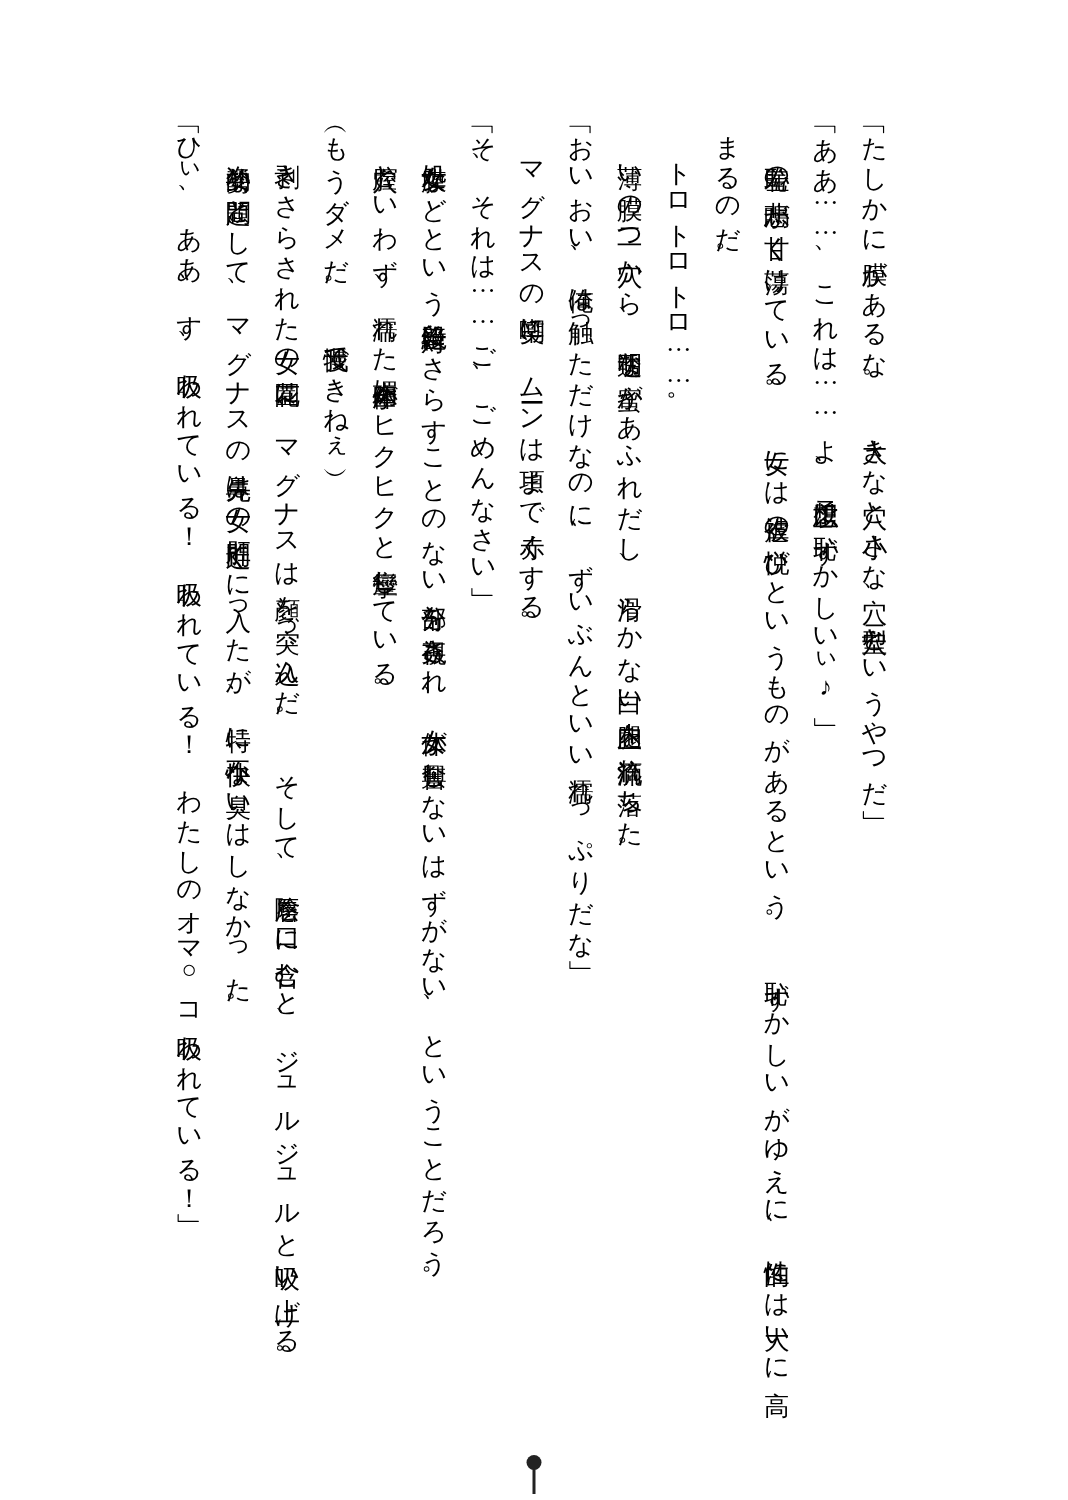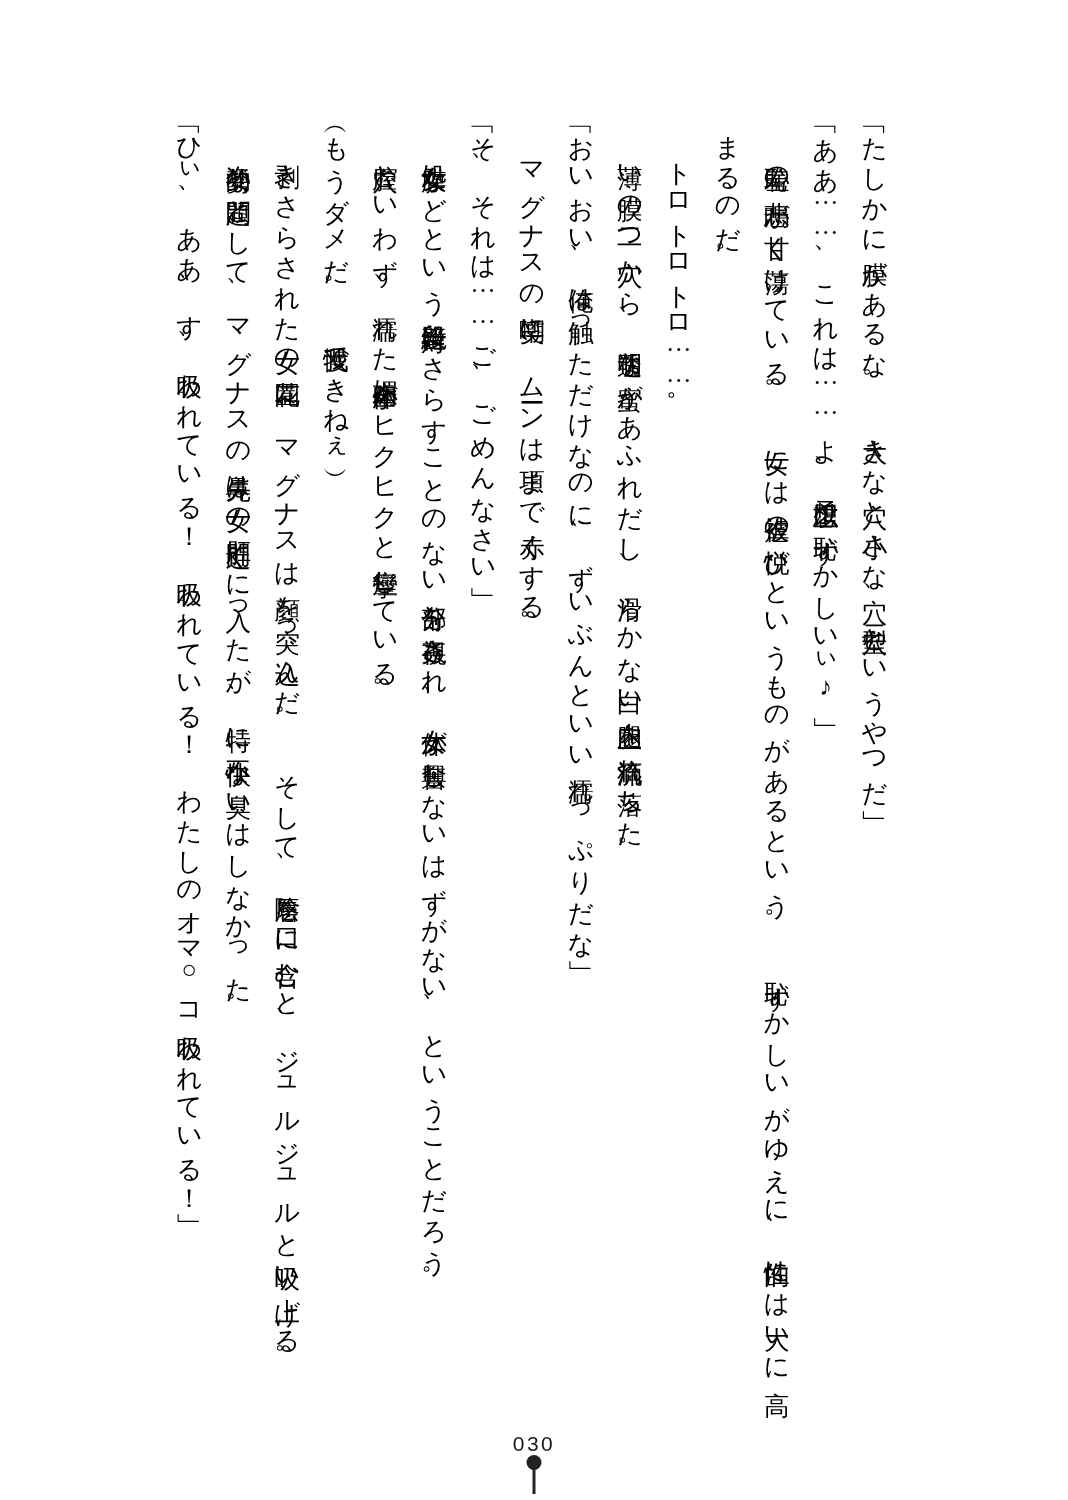--- a/index.html
+++ b/index.html
@@ -81,18 +81,17 @@
 　マグナスの嘲笑に、ムーンは項まで赤くする。
 「そ、それは……ご、ごめんなさい」
 　処女膜などという普段絶対にさらすことのない部分を視姦され、女体が興奮しないはずがない、ということだろう。
 　膣穴といわず、濡れた媚肉全体がヒクヒクと痙攣している。
 （もうダメだ。　我慢できねぇ）
 　剥きさらされた女の花園に、マグナスは顔を突っ込んだ。　そして、陰唇を口に含むと、ジュルジュルと吸い上げる。
 　姿勢的な問題として、マグナスの鼻先は女の肛門近くに入ったが、特に不快な臭いはしなかった。
 「ひぃ、ああ、す、吸われている！　吸われている！　わたしのオマ○コ吸われている！」</p>
   </div>
 
-  <div class="page-number">030</div>
 
   <div class="bottom-mark-dot"></div>
   <div class="bottom-mark"></div>
 
 </div>
 
 </body></html>

